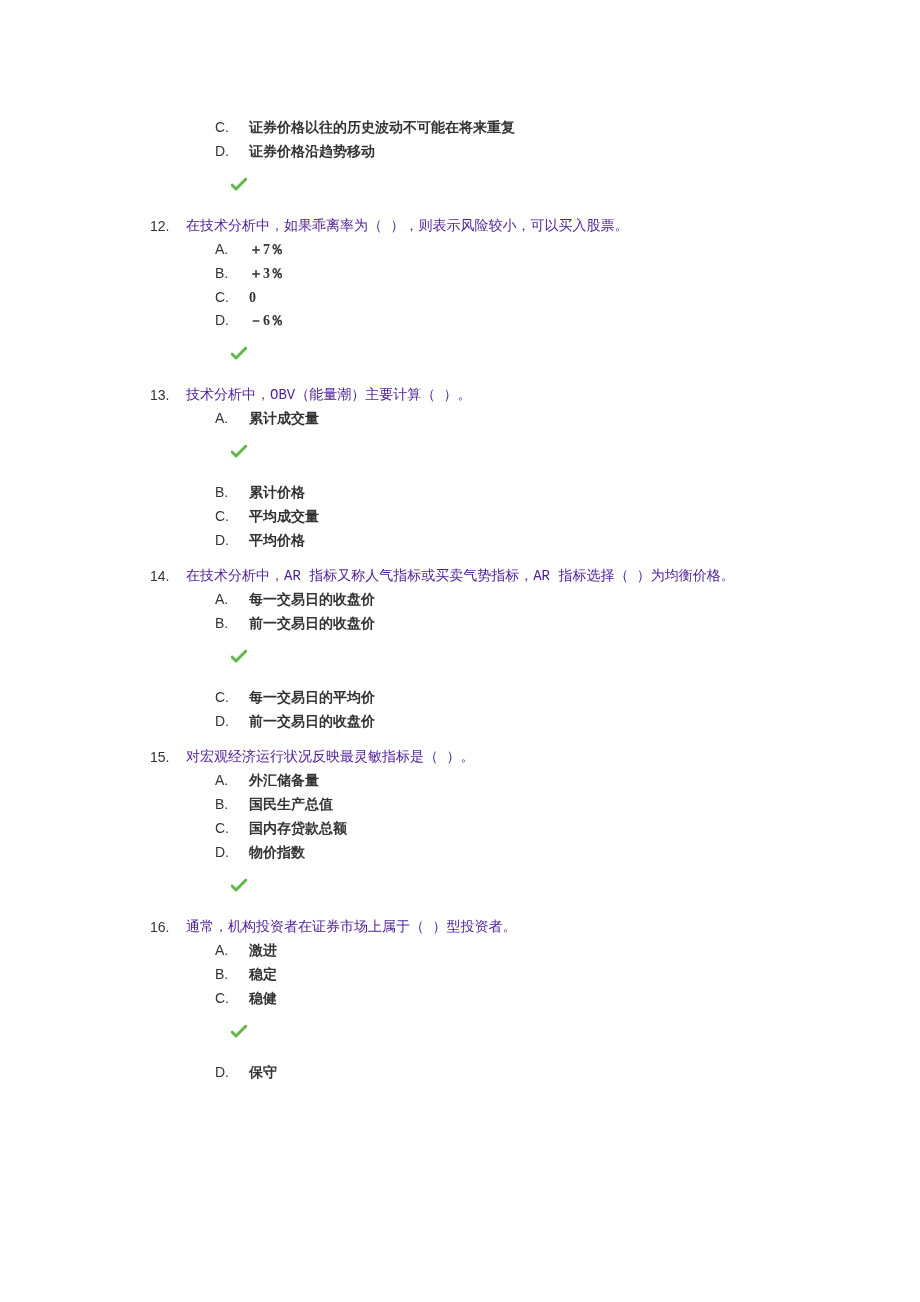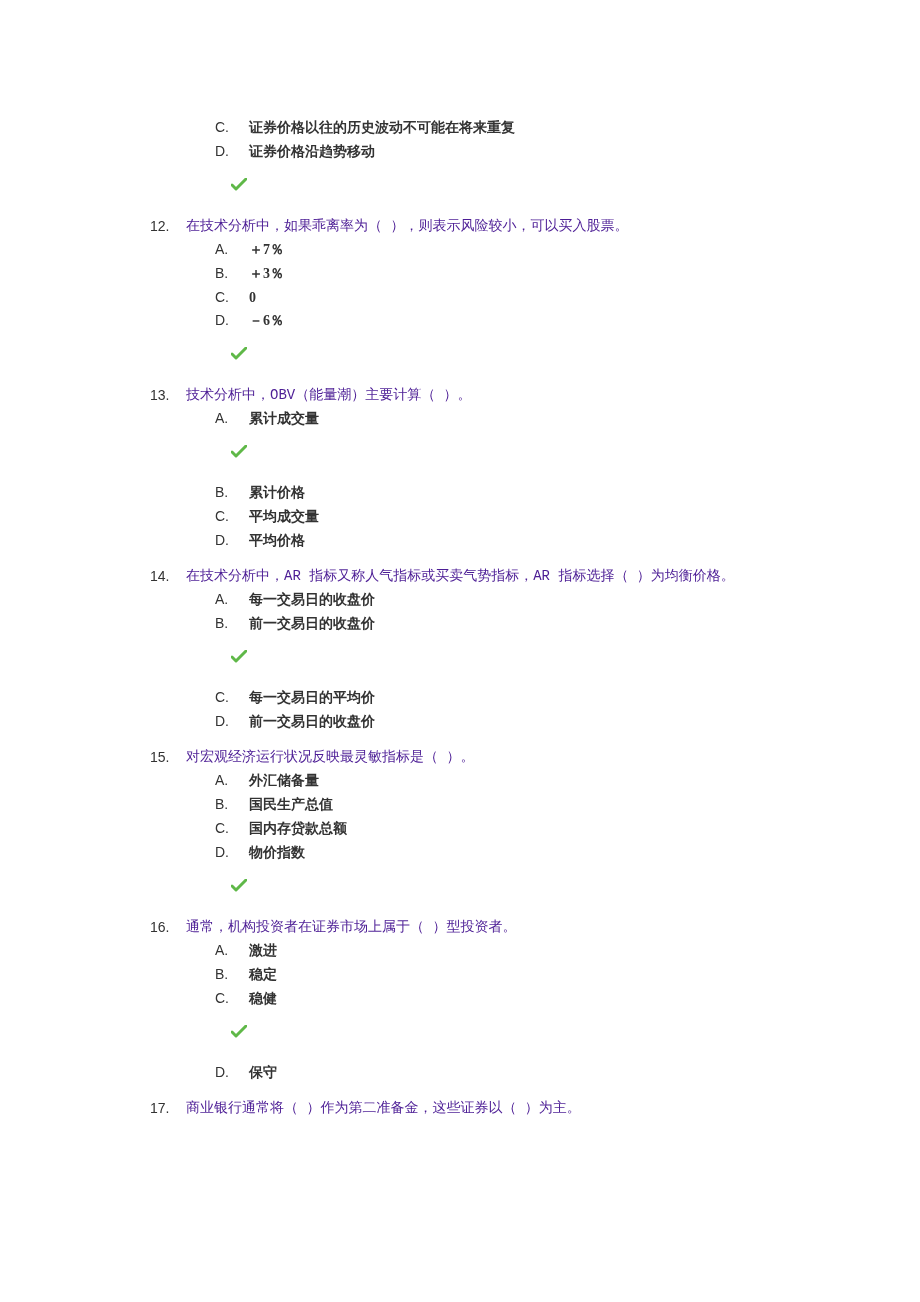--- a/index.html
+++ b/index.html
@@ -216,18 +216,14 @@
       <svg width="16" height="14" viewBox="0 0 16 14">
           <path d="M1 7 L5 11 L15 1" stroke="#5fb848" stroke-width="3" fill="none" stroke-linecap="round" stroke-linejoin="round"></path>
         </svg>
     </span>
   </div>
   <div class="option-line">
     <span class="opt-letter">D.</span>
     <span class="opt-text">保守</span>
   </div>
 
-  <div class="qnum-line">
-    <span class="qnum">17.</span>
-    <span class="qtext">商业银行通常将（  ）作为第二准备金，这些证券以（  ）为主。</span>
-  </div>
 
 </div>
 
 </body></html>

